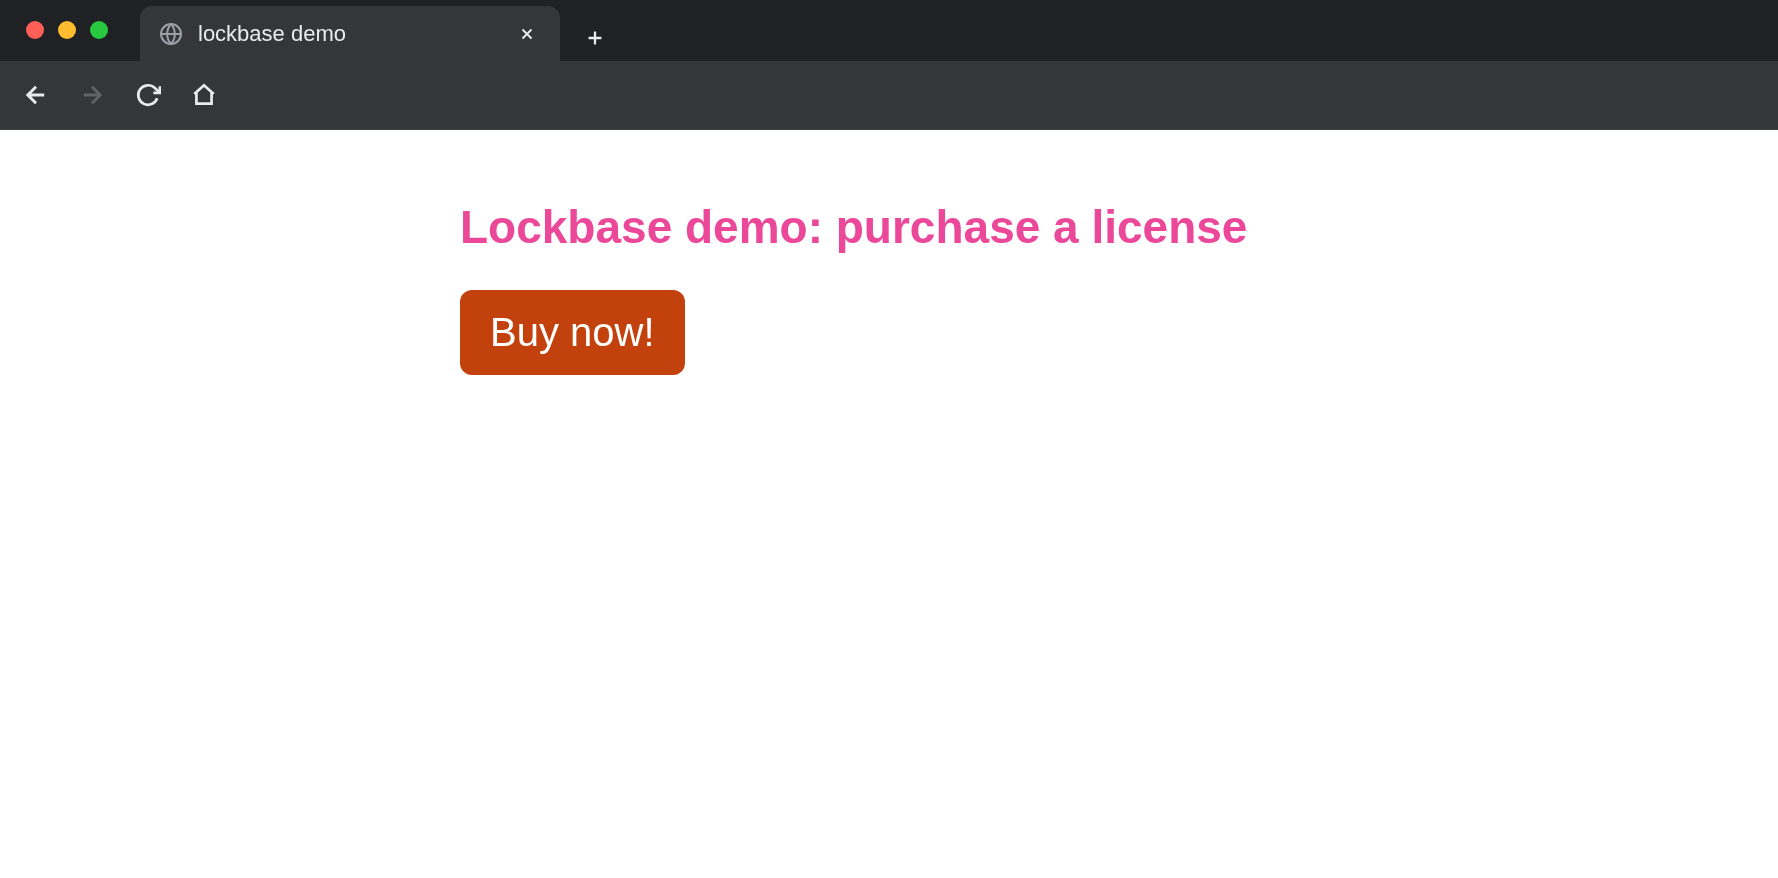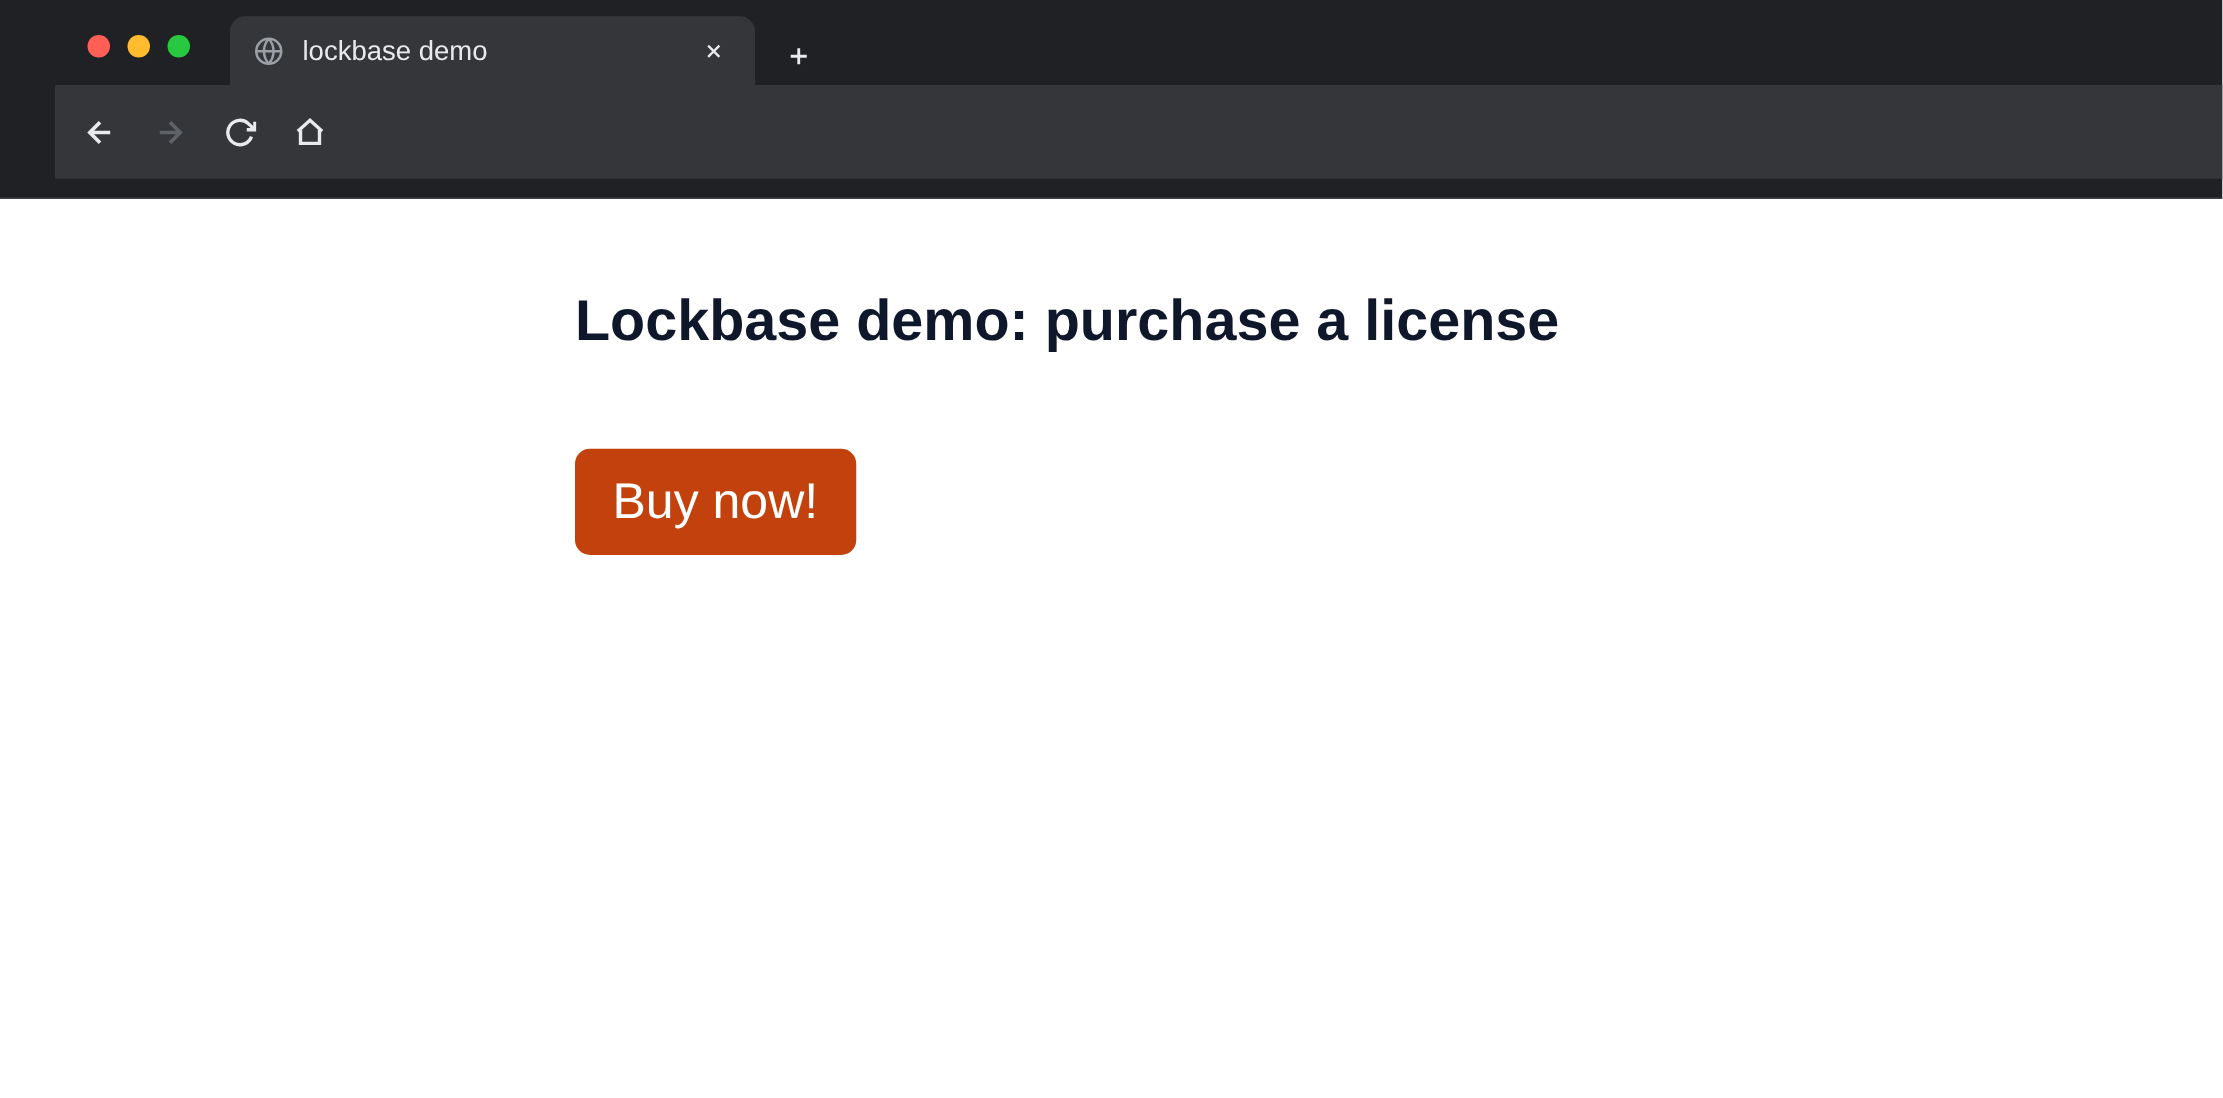--- a/index.html
+++ b/index.html
@@ -9,25 +9,24 @@
     }
     body {
       font-family: -apple-system, BlinkMacSystemFont, "Segoe UI", Helvetica, Arial, sans-serif;
       width: 1778px;
       height: 878px;
       background: #ffffff;
       overflow: hidden;
     }
     .browser-chrome {
       background: #202124;
-      height: 159px;
+      height: 130px;
       display: flex;
       flex-direction: column;
       border-bottom: 1px solid #3c4043;
-      padding-left: 44px;
     }
     .tab-bar {
       height: 68px;
       display: flex;
       align-items: flex-end;
       padding-left: 14px;
     }
     .traffic-lights {
       display: flex;
       gap: 14px;
@@ -124,22 +123,22 @@
     }
     .url-port {
       color: #9aa0a6;
     }
     .page-content {
       padding: 70px 0 0 460px;
     }
     .page-heading {
       font-size: 46px;
       font-weight: 700;
-      color: #0f172a;
-      margin-bottom: 76px;
+      color: #ec4899;
+      margin-bottom: 36px;
     }
     .buy-button {
       background: #c2410c;
       color: #ffffff;
       border: none;
       border-radius: 12px;
       padding: 20px 30px;
       font-size: 40px;
       font-weight: 400;
       cursor: pointer;

